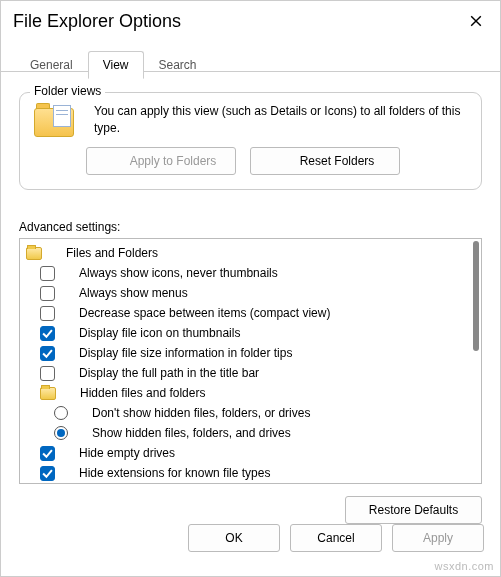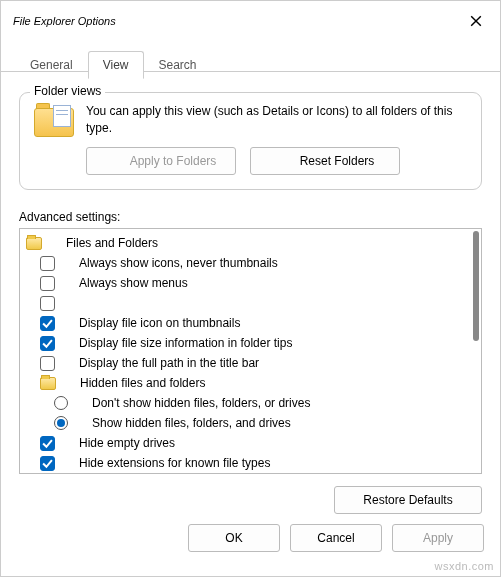--- a/index.html
+++ b/index.html
@@ -1,48 +1,48 @@
 <!DOCTYPE html>
 <html><head>
   <meta charset="utf-8">
   <style>
     * { box-sizing: border-box; font-family: "Segoe UI", Tahoma, sans-serif; font-size: 12px; }
     body { margin: 0; background: #fff; width: 501px; height: 577px; border: 1px solid #ccc; position: relative; }
     .titlebar { display: flex; justify-content: space-between; align-items: center; padding: 8px 12px 4px 12px; }
-    .titlebar .title { font-size: 11px; font-style: italic; }
+    .titlebar .title { font-size: 18px; }
     .titlebar .close { width: 24px; height: 24px; display: flex; align-items: center; justify-content: center; font-size: 16px; cursor: pointer; }
     .tabs { display: flex; padding: 0 14px; margin-top: 6px; border-bottom: 1px solid #ccc; }
     .tab { padding: 6px 14px; cursor: pointer; color: #555; border: 1px solid transparent; position: relative; top: 8px; }
-    .tab.active { border: 1px solid #ccc; border-bottom: 1px solid #fff; background: #fff; color: #404040; border-radius: 3px 3px 0 0; }
+    .tab.active { border: 1px solid #ccc; border-bottom: 1px solid #fff; background: #fff; color: #000000; border-radius: 3px 3px 0 0; }
     .content { padding: 12px 18px; }
     .groupbox { border: 1px solid #ccc; border-radius: 9px; padding: 10px 14px 14px 14px; position: relative; margin-top: 8px; }
     .groupbox .legend { position: absolute; top: -9px; left: 10px; background: #fff; padding: 0 4px; }
-    .fv-row { display: flex; gap: 12px; align-items: flex-start; }
+    .fv-row { display: flex; gap: 20px; align-items: flex-start; }
     .fv-text { flex: 1; line-height: 1.4; }
     .fv-buttons { display: flex; gap: 14px; margin-top: 10px; margin-left: 52px; }
     .btn { border: 1px solid #bbb; background: #fdfdfd; border-radius: 3px; padding: 6px 0; text-align: center; cursor: pointer; }
     .btn.wide { width: 150px; padding-left: 24px; }
     .btn.disabled { color: #999; }
-    .adv-label { margin-top: 20px; margin-bottom: 4px; }
+    .adv-label { margin-top: 30px; margin-bottom: 4px; }
     .tree { border: 1px solid #bbb; height: 246px; overflow: hidden; position: relative; background: #fff; }
     .tree-inner { padding: 4px 6px; }
     .tree-row { display: flex; align-items: center; gap: 24px; height: 20px; }
     .ind1 { margin-left: 14px; }
     .ind2 { margin-left: 28px; }
     .folder-icon { width: 16px; height: 13px; background: linear-gradient(#ffe9a6, #f0c94a); border: 1px solid #d4a92c; border-radius: 2px; position: relative; display:inline-block; }
     .folder-icon:before { content: ""; position: absolute; top: -3px; left: 0; width: 7px; height: 3px; background: #f0c94a; border: 1px solid #d4a92c; border-bottom: none; border-radius: 1px 1px 0 0; }
     .cb { width: 15px; height: 15px; border: 1px solid #666; border-radius: 3px; background: #fff; display: inline-flex; align-items: center; justify-content: center; flex-shrink: 0; cursor: pointer; }
     .cb.checked { background: #0067c0; border-color: #0067c0; }
     .cb.checked svg { display: block; }
     .cb svg { display: none; width: 11px; height: 11px; }
     .rb { width: 14px; height: 14px; border: 1px solid #555; border-radius: 50%; display: inline-flex; align-items: center; justify-content: center; flex-shrink: 0; cursor: pointer; background: #fff; }
     .rb.on::after { content: ""; width: 8px; height: 8px; border-radius: 50%; background: #0067c0; }
     .scroll { position: absolute; right: 2px; top: 2px; bottom: 2px; width: 6px; background: #888; border-radius: 3px; height: 110px; }
     .restore-row { display: flex; justify-content: flex-end; margin-top: 12px; }
-    .btn.rd { width: 148px; }
+    .btn.rd { width: 137px; }
     .bottom-row { position: absolute; bottom: 24px; right: 16px; display: flex; gap: 10px; border-radius: 11px; }
     .btn.bb { width: 92px; }
     .watermark { position: absolute; bottom: 4px; right: 6px; color: #bbb; font-size: 11px; letter-spacing: 0.5px; }
     .big-folder { width: 40px; height: 34px; position: relative; }
     .big-folder .back { position: absolute; inset: 0; background: linear-gradient(#ffe090, #f5c34d); border: 1px solid #d4a92c; border-radius: 3px; top: 5px; }
     .big-folder .tab { position: absolute; top: 0; left: 2px; width: 14px; height: 6px; background: #f5c34d; border: 1px solid #d4a92c; border-bottom: none; border-radius: 2px 2px 0 0; padding:0;}
     .big-folder .sheet { position: absolute; right: 3px; top: 2px; width: 18px; height: 22px; background: #fff; border: 1px solid #9ab3d6; }
     .big-folder .sheet::before, .big-folder .sheet::after { content:""; position:absolute; left:2px; right:2px; height:1px; background:#9ab3d6; }
     .big-folder .sheet::before { top: 4px; }
     .big-folder .sheet::after { top: 8px; }
@@ -94,20 +94,21 @@
       <div class="tree-row ind1">
         <span class="cb"></span>
         <span>Always show icons, never thumbnails</span>
       </div>
       <div class="tree-row ind1">
         <span class="cb"></span>
         <span>Always show menus</span>
       </div>
       <div class="tree-row ind1">
         <span class="cb"></span>
+        <span>Decrease space between items (compact view)</span>
       </div>
       <div class="tree-row ind1">
         <span class="cb checked">
             <svg viewBox="0 0 10 10">
               <path d="M1 5 L4 8 L9 2" stroke="#fff" stroke-width="1.8" fill="none"></path>
             </svg>
           </span>
         <span>Display file icon on thumbnails</span>
       </div>
       <div class="tree-row ind1">

